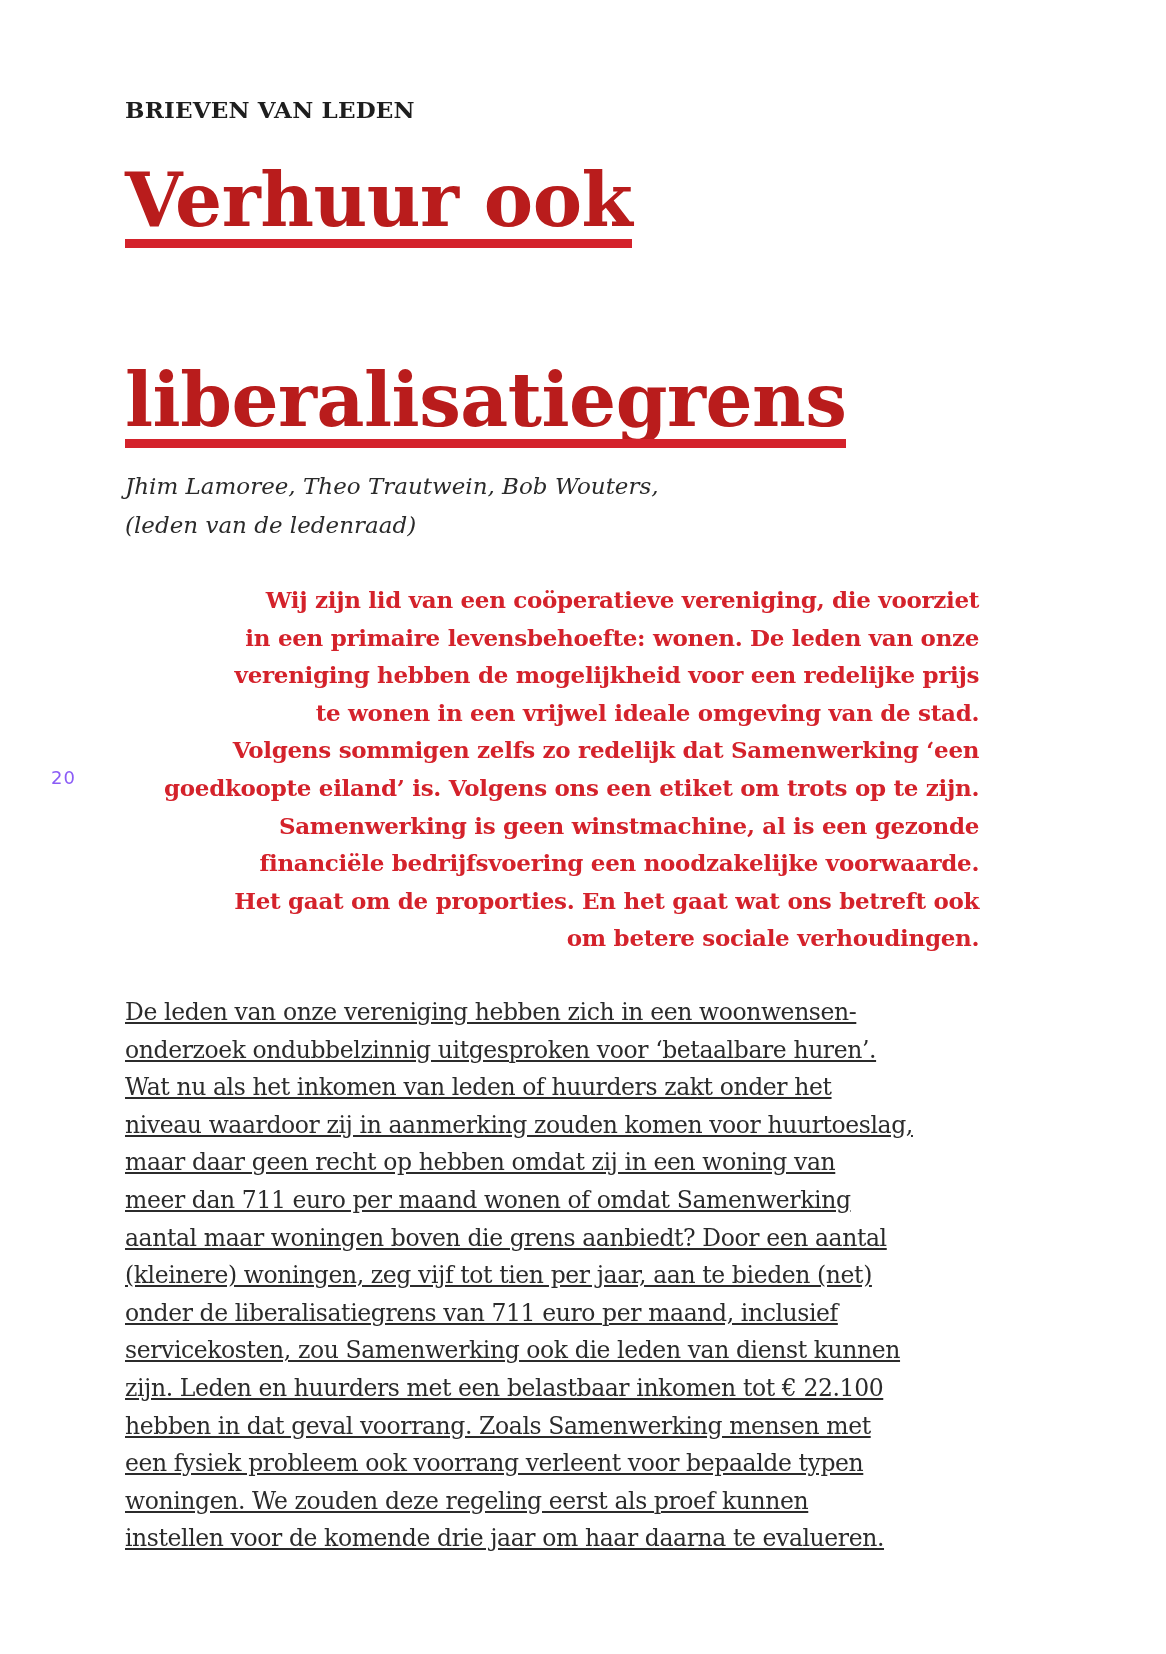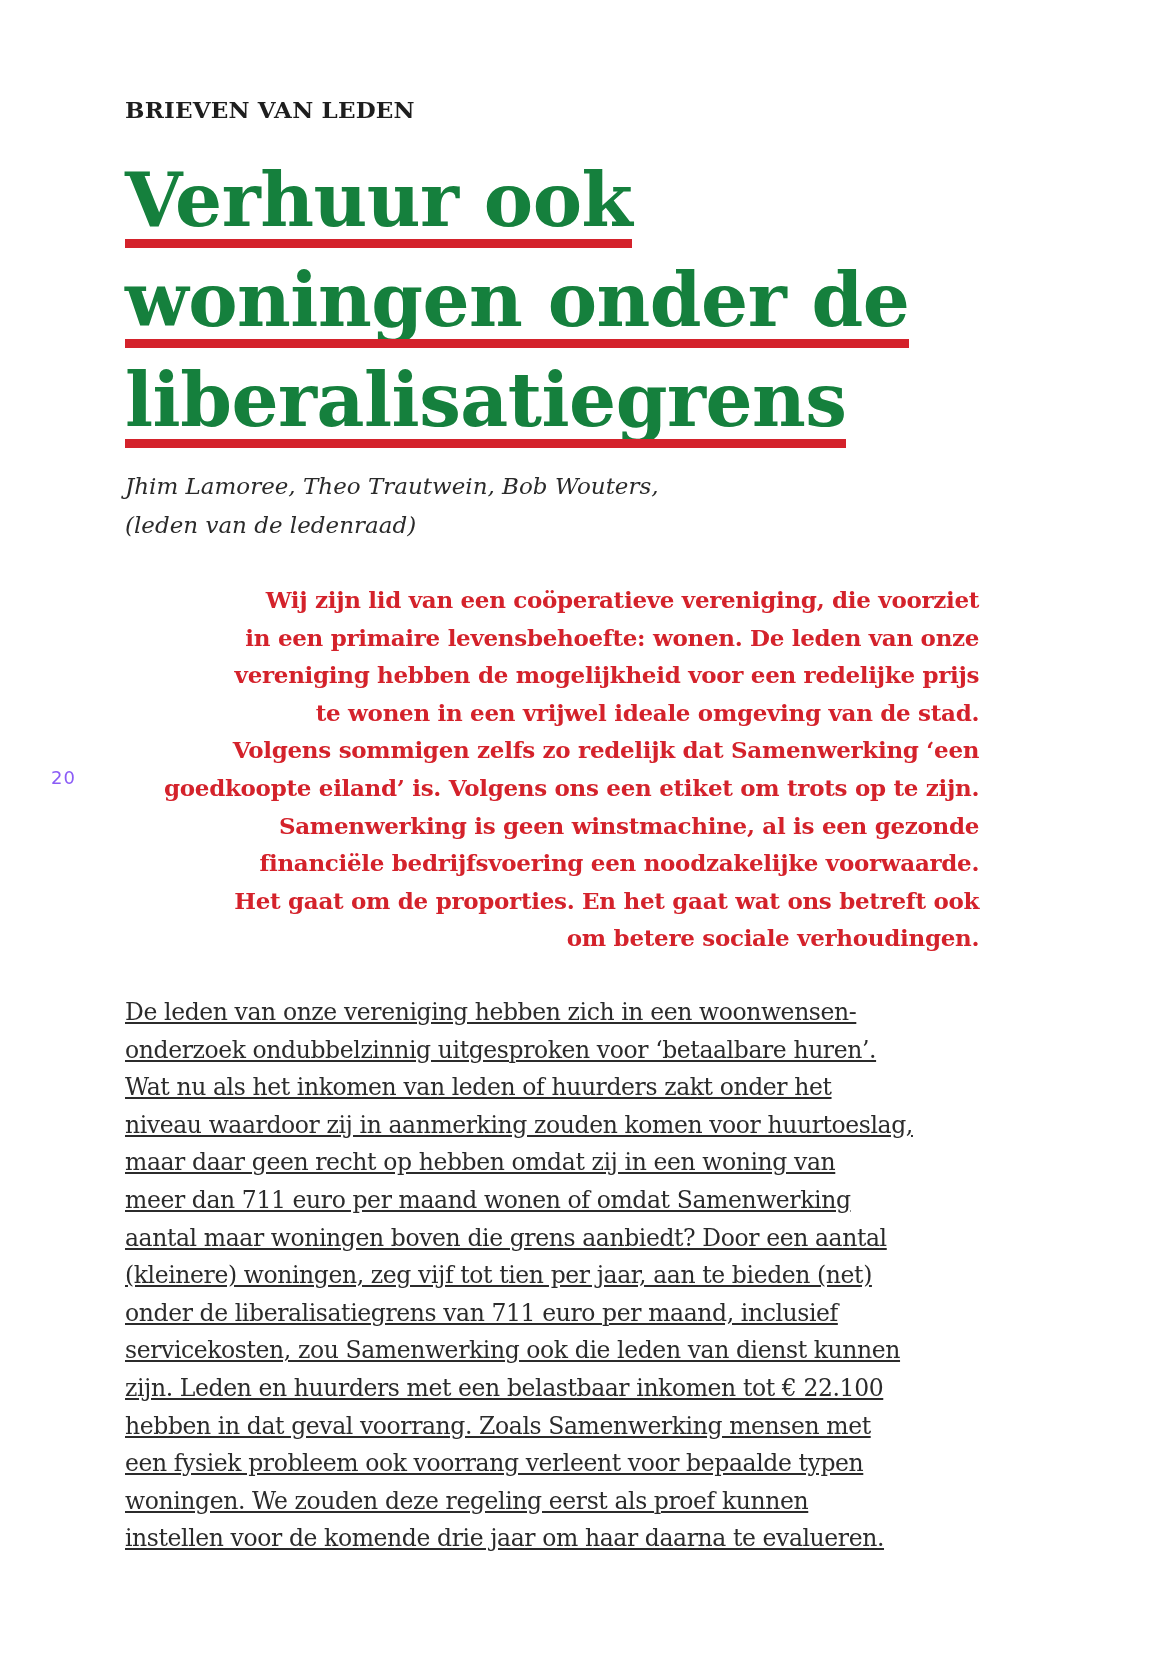--- a/index.html
+++ b/index.html
@@ -8,21 +8,21 @@
   .section-label {
     position: absolute; left: 118px; top: 84px;
     font-family: "DejaVu Serif", serif; font-weight: bold;
     font-size: 23px; letter-spacing: 0.2px; color: #1e1e1e;
   }
   .title { position: absolute; left: 118px; top: 138px; width: 900px; }
   .title-line {
     display: block; position: relative;
     font-family: "DejaVu Serif", serif; font-weight: bold;
     font-size: 74px; line-height: 100px; height: 100px;
-    color: #15803d; white-space: nowrap; letter-spacing: -0.5px;
+    color: #b91c1c; white-space: nowrap; letter-spacing: -0.5px;
   }
   .title-line .txt { display: inline-block; position: relative; }
   .title-line .underline {
     position: absolute; left: 0; right: 0; top: 89px; height: 9px;
     background: #d4222b;
   }
   .authors {
     position: absolute; left: 118px; top: 455px;
     font-family: "DejaVu Serif", serif; font-style: italic;
     font-size: 23px; line-height: 39px; color: #2a2a2a;
@@ -51,21 +51,21 @@
 
 <div class="page">
 
   <div class="section-label">BRIEVEN VAN LEDEN</div>
 
   <div class="title">
     <div class="title-line">
       <span class="txt"><span>Verhuur ook</span><span class="underline"></span></span>
     </div>
     <div class="title-line">
-      <span class="txt"><span>woningen onder de</span><span class="underline"></span></span>
+      <span class="txt"><span class="underline"></span></span>
     </div>
     <div class="title-line">
       <span class="txt"><span>liberalisatiegrens</span><span class="underline"></span></span>
     </div>
   </div>
 
   <div class="authors">
     <span>Jhim Lamoree, Theo Trautwein, Bob Wouters,</span>
     <span>(leden van de ledenraad)</span>
   </div>

